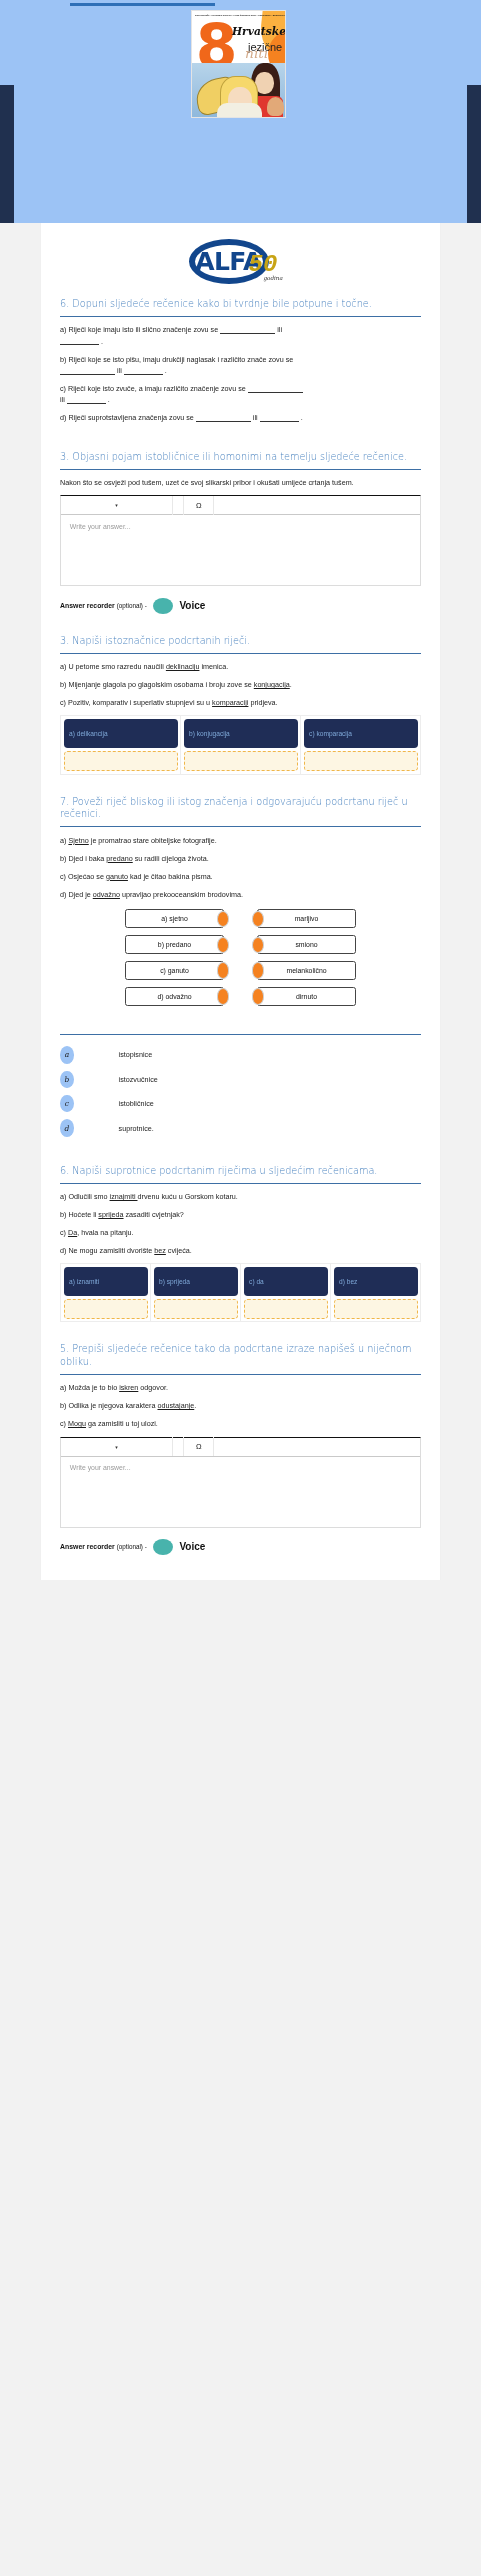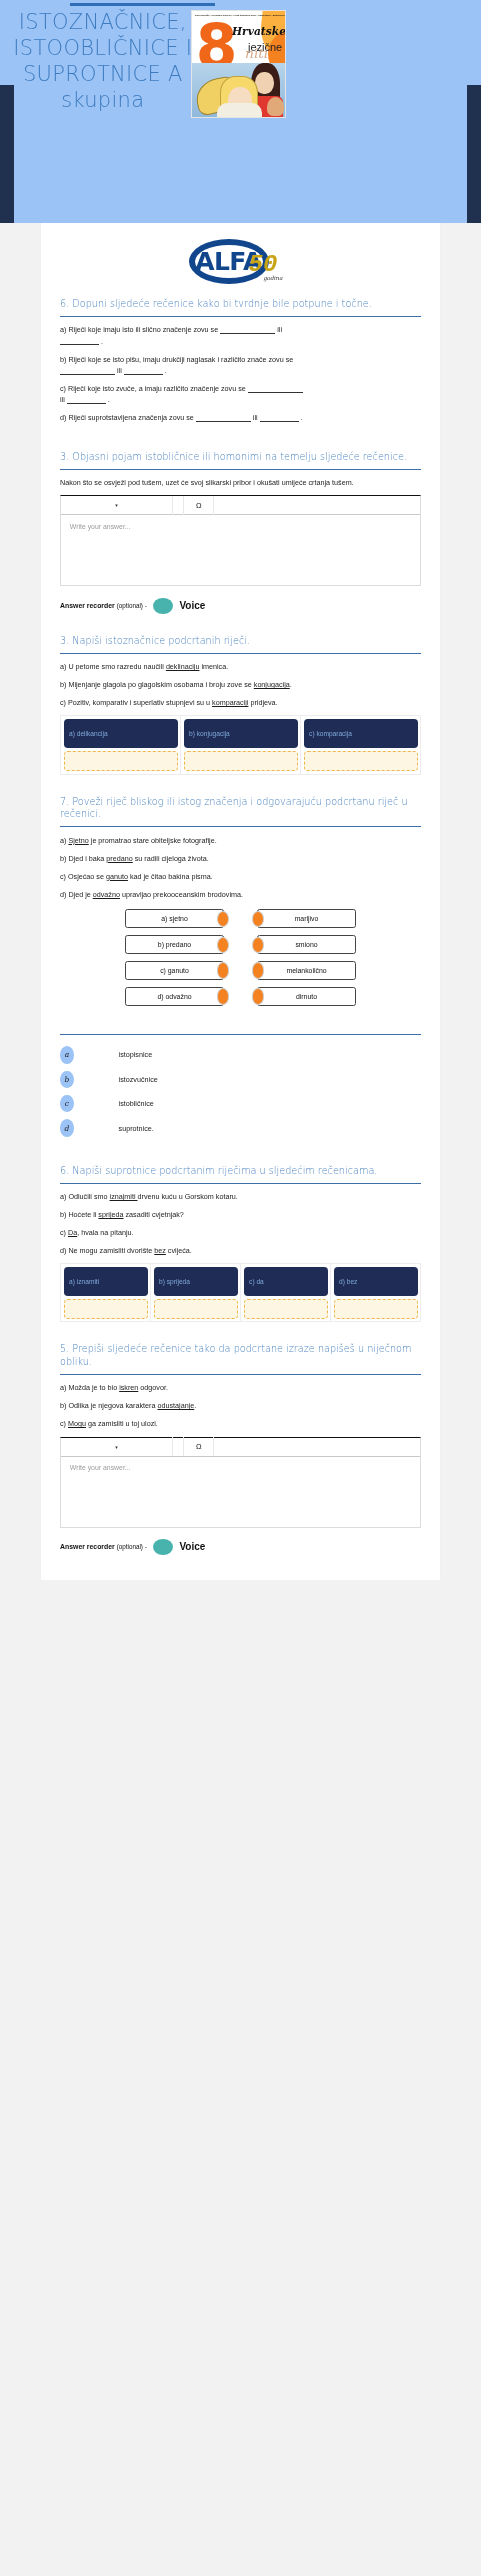--- a/index.html
+++ b/index.html
@@ -384,21 +384,20 @@
 </style>
 </head>
 <body>
 
 <div class="page">
 
   <div class="hero">
     <div class="hero-topline"></div>
     <div class="hero-leftbar"></div>
     <div class="hero-rightbar"></div>
-    <div class="hero-title">ISTOZNAČNICE, ISTOOBLIČNICE I SUPROTNICE A skupina</div>
 
     <div class="hero-book">
       <div class="book-swoosh"></div>
       <div class="book-swoosh2"></div>
       <div class="book-authors">Sanja Miloloža · Ina Randić Đurđević · Linda Šimunović Nakić · Sanja Bosak · Bernardina Petrović</div>
       <div class="book-eight">8</div>
       <div class="book-t1">Hrvatske</div>
       <div class="book-t2">jezične</div>
       <div class="book-t3">niti</div>
       <div class="book-sub">Udžbenik iz hrvatskoga jezika za osmi razred osnovne škole</div>

